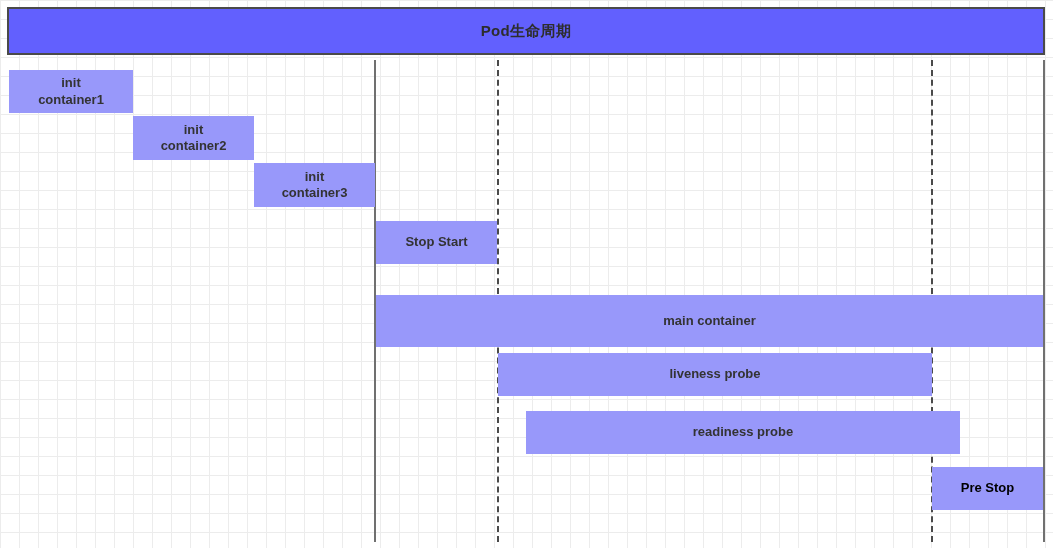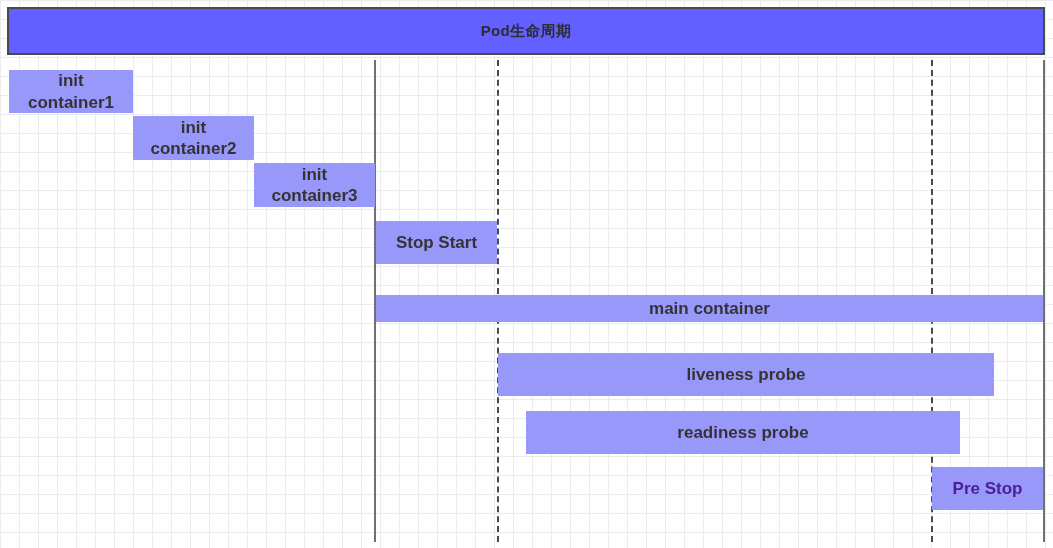--- a/index.html
+++ b/index.html
@@ -66,21 +66,21 @@
   
   .bar {
     position: absolute;
     background: #9898fa;
     display: flex;
     align-items: center;
     justify-content: center;
     text-align: center;
   }
   .bar-label {
-    font-size: 17px;
+    font-size: 13px;
     font-weight: bold;
     color: #333333;
     line-height: 1.25;
     white-space: pre-line;
     padding: 0 4px;
   }
 </style>
 </head>
 <body>
 
@@ -106,27 +106,27 @@
         <span class="bar-label" style="color: rgb(51, 51, 51);">init
 container2</span>
       </div>
       <div class="bar" style="left: 254px; top: 163px; width: 121px; height: 44px; background: rgb(152, 152, 250);">
         <span class="bar-label" style="color: rgb(51, 51, 51);">init
 container3</span>
       </div>
       <div class="bar" style="left: 376px; top: 221px; width: 121px; height: 43px; background: rgb(152, 152, 250);">
         <span class="bar-label" style="color: rgb(51, 51, 51);">Stop Start</span>
       </div>
-      <div class="bar" style="left: 376px; top: 295px; width: 667px; height: 27px; background: rgb(152, 152, 250);">
+      <div class="bar" style="left: 376px; top: 295px; width: 667px; height: 52px; background: rgb(152, 152, 250);">
         <span class="bar-label" style="color: rgb(51, 51, 51);">main container</span>
       </div>
-      <div class="bar" style="left: 498px; top: 353px; width: 496px; height: 43px; background: rgb(152, 152, 250);">
+      <div class="bar" style="left: 498px; top: 353px; width: 434px; height: 43px; background: rgb(152, 152, 250);">
         <span class="bar-label" style="color: rgb(51, 51, 51);">liveness probe</span>
       </div>
       <div class="bar" style="left: 526px; top: 411px; width: 434px; height: 43px; background: rgb(152, 152, 250);">
         <span class="bar-label" style="color: rgb(51, 51, 51);">readiness probe</span>
       </div>
       <div class="bar" style="left: 932px; top: 467px; width: 111px; height: 43px; background: rgb(152, 152, 250);">
-        <span class="bar-label" style="color: #4c1d95; text-align: center;">Pre Stop</span>
+        <span class="bar-label" style="color: #000000; text-align: center;">Pre Stop</span>
       </div>
     </div>
 
 </div>
 
 </body></html>

